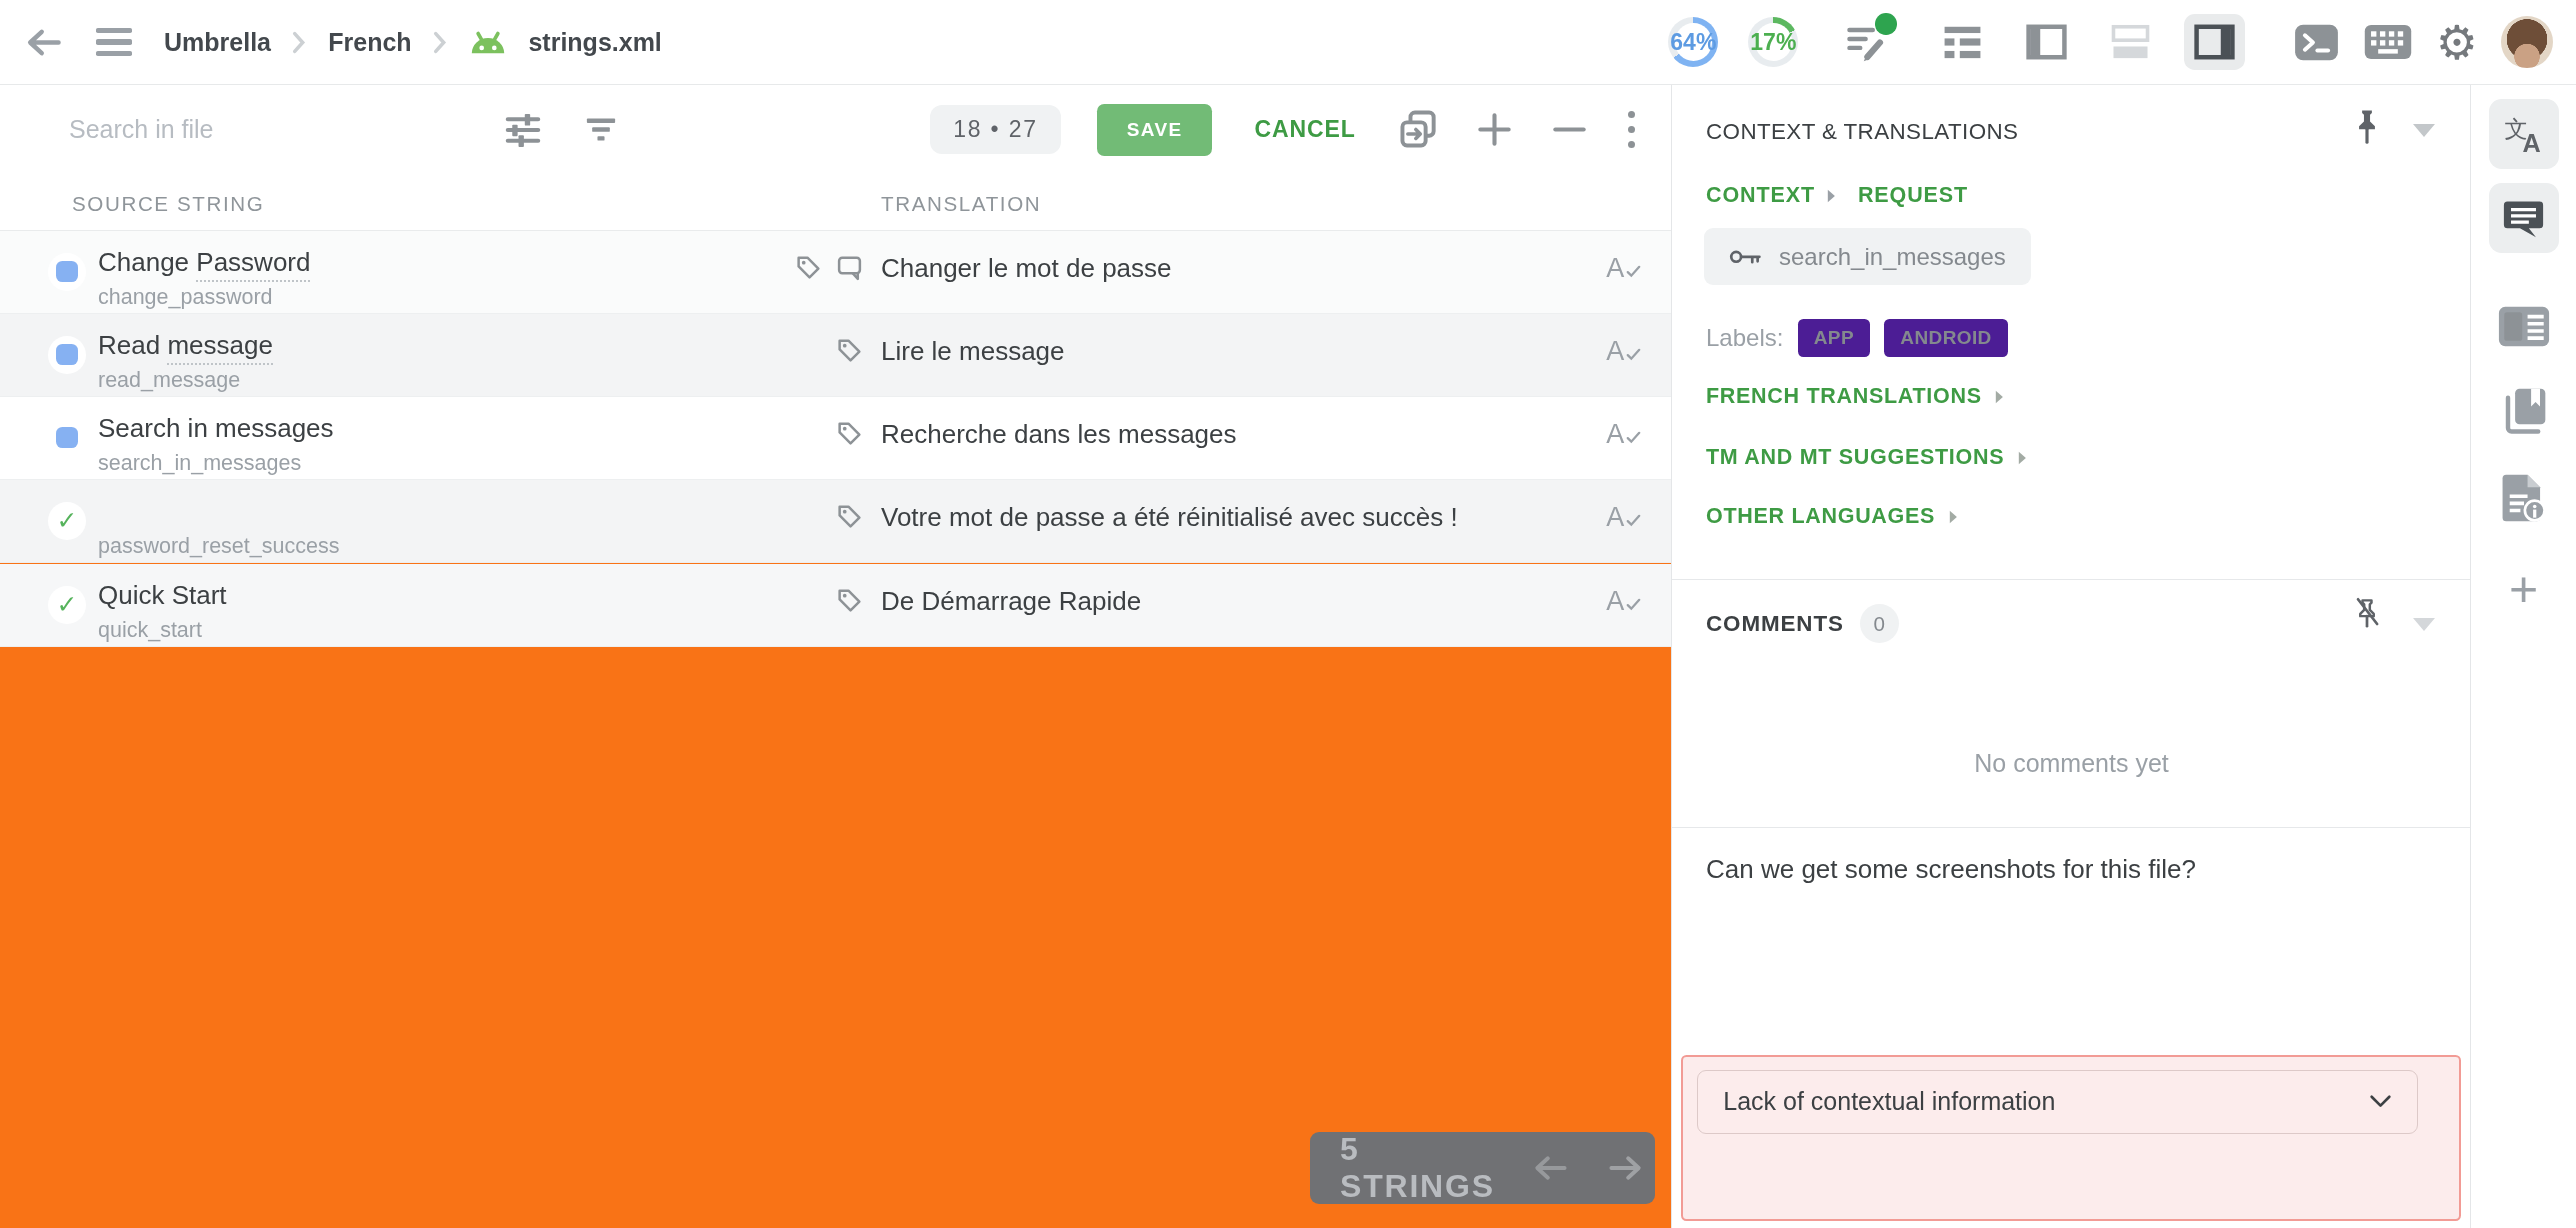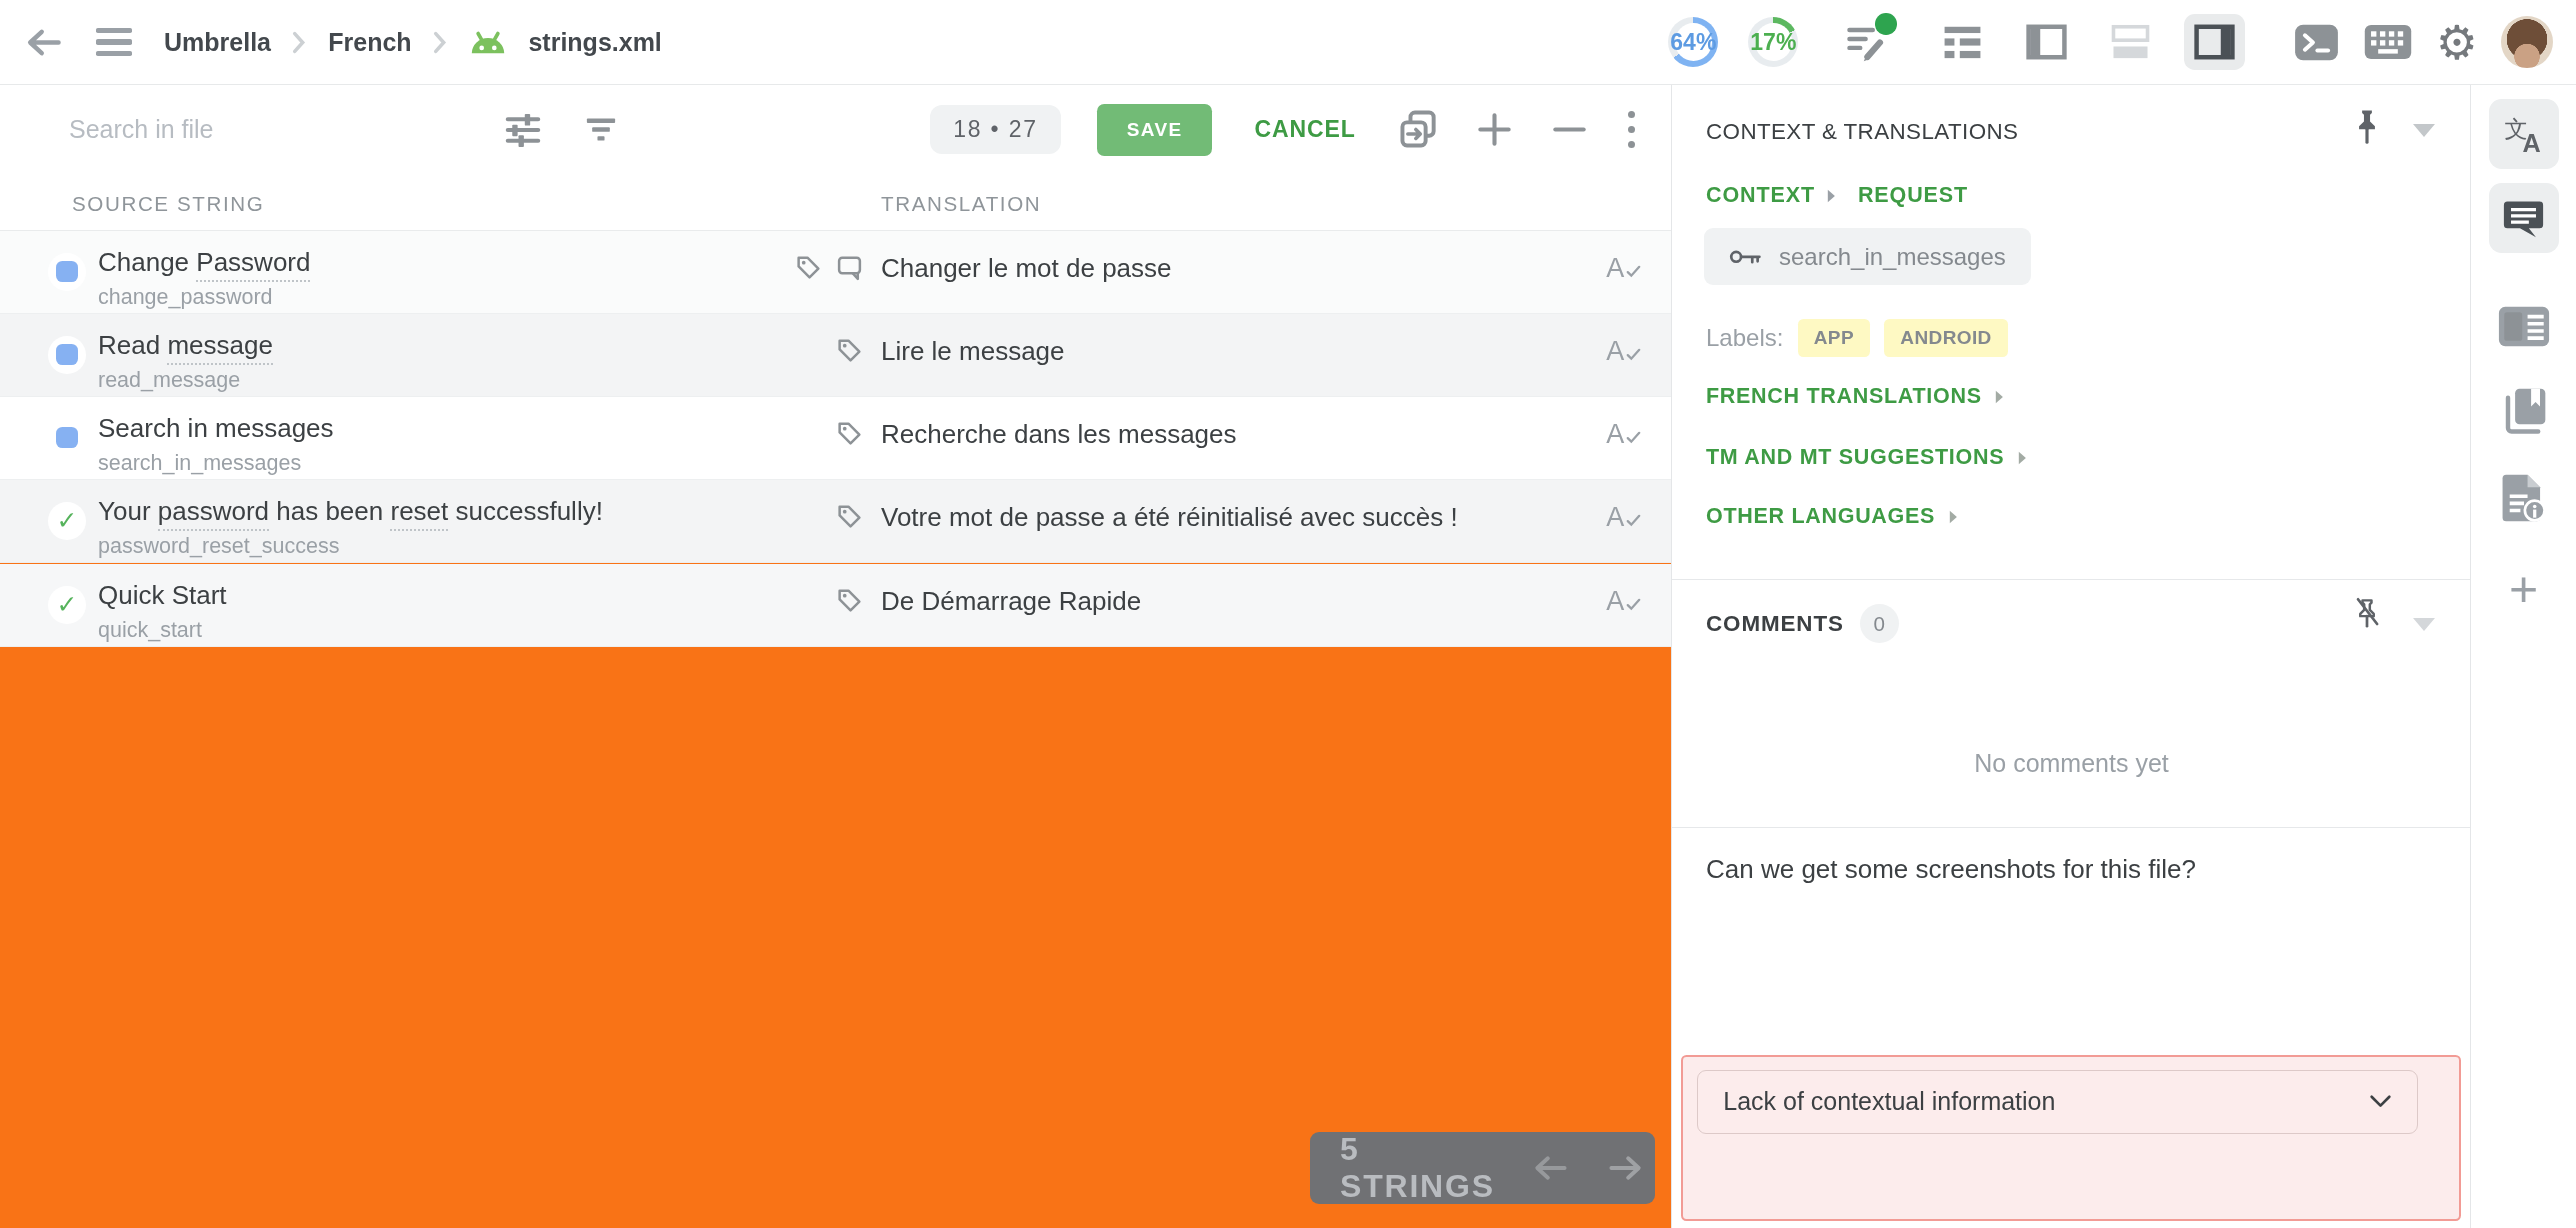--- a/index.html
+++ b/index.html
@@ -66,21 +66,21 @@
   .pin-btn{position:absolute;right:89px;top:23px;cursor:pointer;}
   .chev-btn{position:absolute;right:36px;top:39px;cursor:pointer;width:0;height:0;
     border-left:11.6px solid transparent;border-right:11.6px solid transparent;border-top:13.4px solid #c3c7ca;}
   .p-tabs{position:absolute;left:34px;top:98px;display:flex;align-items:center;gap:21.5px;}
   .p-tab{font-size:21.5px;font-weight:700;color:#3e9b44;letter-spacing:0.9px;cursor:pointer;display:flex;align-items:center;gap:10.7px;}
   .key-chip{position:absolute;left:32px;top:143px;height:57px;background:#f0f2f3;border-radius:9px;
     display:flex;align-items:center;gap:16px;padding:0 25px;cursor:pointer;}
   .key-chip span{font-size:24px;color:#84898e;}
   .labels-row{position:absolute;left:34px;top:234px;display:flex;align-items:center;gap:14.3px;}
   .labels-cap{font-size:24px;color:#9aa0a6;}
-  .chip{background:#fef9c3;border-radius:5.4px;padding:8px 16px;font-size:19px;font-weight:700;color:#84898e;letter-spacing:0.4px;}
+  .chip{background:#4c1d95;border-radius:5.4px;padding:8px 16px;font-size:19px;font-weight:700;color:#84898e;letter-spacing:0.4px;}
   .sec{position:absolute;left:34px;font-size:21.5px;font-weight:700;color:#3e9b44;letter-spacing:0.7px;cursor:pointer;display:flex;align-items:center;gap:12.5px;}
   .sec1{top:299px;} .sec2{top:360px;} .sec3{top:419px;}
   .divider{position:absolute;left:0;width:100%;height:0.9px;background:#e6e8ea;}
   .dv1{top:494px;} .dv2{top:742px;}
   .c-head{position:absolute;left:34px;top:519px;display:flex;align-items:center;gap:16px;}
   .c-title{font-size:22.4px;font-weight:700;color:#3c4043;letter-spacing:0.9px;}
   .c-count{width:39px;height:39px;border-radius:50%;background:#f0f2f3;color:#84898e;font-size:20.6px;display:flex;align-items:center;justify-content:center;}
   .unpin-btn{position:absolute;right:89px;top:512px;cursor:pointer;}
   .chev2{top:533px;}
   .empty{position:absolute;left:0;top:664px;width:100%;text-align:center;font-size:25px;color:#9aa0a6;}
@@ -338,21 +338,20 @@
         <svg width="15" height="13.4" viewBox="0 0 17 15" style="margin:12.5px 0 0 1.8px">
           <path d="M2 8 L6 12 L15 2" stroke="#9aa0a6" stroke-width="2.6" fill="none" stroke-linecap="round"></path>
         </svg>
       </div>
     </div>
 
     <div class="row r4">
       <span class="status">
           <i class="ck">✓</i>
         </span>
-      <div class="src-line"><span>Your </span><span class="term">password</span><span> has been </span><span class="term">reset</span><span> successfully!</span></div>
       <div class="skey">password_reset_success</div>
       <div class="row-icons">
         <svg width="27" height="27" viewBox="0 0 26 26" style="cursor:pointer">
           <path d="M3.5 12 V3.5 H12 L22.5 14 L14 22.5 Z" fill="none" stroke="#8d9296" stroke-width="2.4" stroke-linejoin="round"></path>
           <circle cx="8.4" cy="8.4" r="1.8" fill="#8d9296"></circle>
         </svg>
       </div>
       <div class="trans">Votre mot de passe a été réinitialisé avec succès !</div>
       <div class="approve">
         <span class="a-letter"></span>

